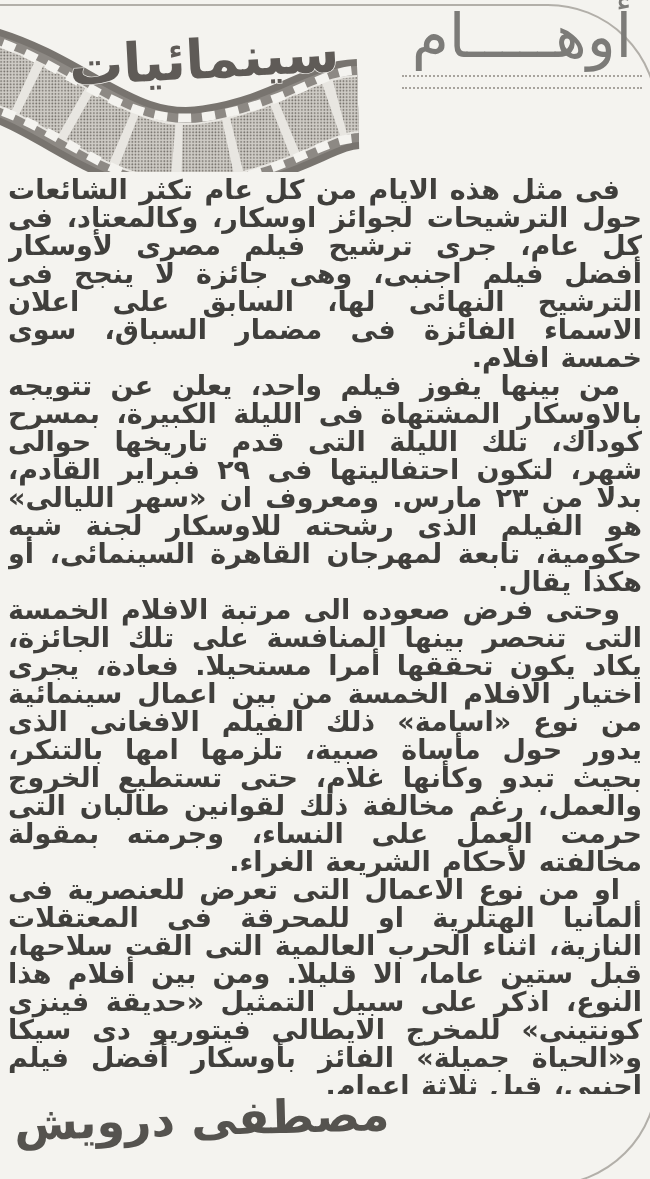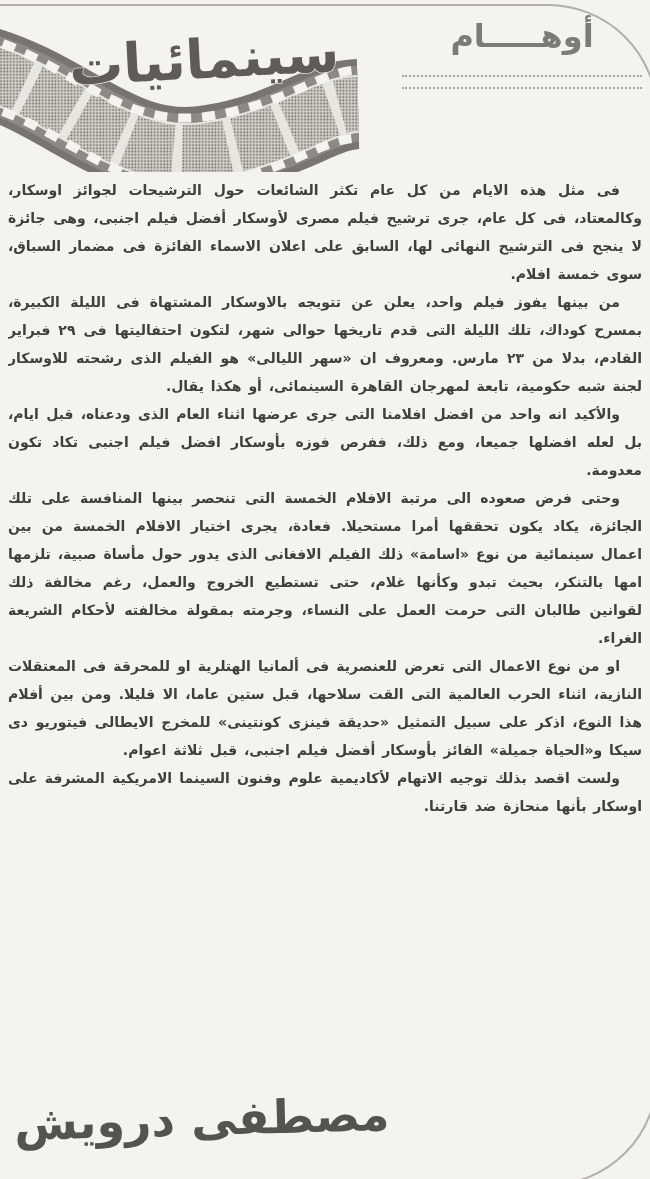--- a/index.html
+++ b/index.html
@@ -22,35 +22,35 @@
     pointer-events:none;
     z-index:1;
   }
   .masthead{position:absolute;top:0;left:0;width:100%;height:172px;z-index:2;}
   .logo{position:absolute;top:0;left:0;width:400px;height:172px;}
   .title-block{
     position:absolute;top:6px;right:6px;width:244px;
     direction:rtl;text-align:center;
   }
   .title-line{
-    font-size:32px;font-weight:bold;line-height:60px;
+    font-size:60px;font-weight:normal;line-height:60px;
     color:#7c7b78;
     letter-spacing:0;
     white-space:nowrap;
   }
   .dotted-rule{
     border-top:2px dotted #a7a39d;
     height:0;margin:9px 2px 10px 2px;
   }
   .article-body{
     position:absolute;top:176px;left:8px;right:8px;height:918px;
     overflow:hidden;
     direction:rtl;
     text-align:justify;
-    font-size:14px;font-weight:bold;line-height:28px;
+    font-size:27px;font-weight:bold;line-height:28px;
     word-spacing:2px;
     z-index:2;
   }
   .article-body p{margin:0;text-indent:22px;}
   .signature{
     position:absolute;top:1092px;left:14px;
     direction:rtl;
     font-size:46px;font-weight:bold;color:#55534f;
     transform:rotate(-1.5deg);
     white-space:nowrap;
@@ -93,21 +93,20 @@
       <div class="title-line">أوهـــــام</div>
       <div class="dotted-rule"></div>
       <div class="dotted-rule"></div>
     </div>
 
   </header>
 
   <main class="article-body" lang="ar">
     <p>فى مثل هذه الايام من كل عام تكثر الشائعات حول الترشيحات لجوائز اوسكار، وكالمعتاد، فى كل عام، جرى ترشيح فيلم مصرى لأوسكار أفضل فيلم اجنبى، وهى جائزة لا ينجح فى الترشيح النهائى لها، السابق على اعلان الاسماء الفائزة فى مضمار السباق، سوى خمسة افلام.</p>
     <p>من بينها يفوز فيلم واحد، يعلن عن تتويجه بالاوسكار المشتهاة فى الليلة الكبيرة، بمسرح كوداك، تلك الليلة التى قدم تاريخها حوالى شهر، لتكون احتفاليتها فى ٢٩ فبراير القادم، بدلا من ٢٣ مارس. ومعروف ان «سهر الليالى» هو الفيلم الذى رشحته للاوسكار لجنة شبه حكومية، تابعة لمهرجان القاهرة السينمائى، أو هكذا يقال.</p>
-    <p>والأكيد انه واحد من افضل افلامنا التى جرى عرضها اثناء العام الذى ودعناه، قبل ايام، بل لعله افضلها جميعا، ومع ذلك، ففرص فوزه بأوسكار افضل فيلم اجنبى تكاد تكون معدومة.</p>
     <p>وحتى فرض صعوده الى مرتبة الافلام الخمسة التى تنحصر بينها المنافسة على تلك الجائزة، يكاد يكون تحققها أمرا مستحيلا. فعادة، يجرى اختيار الافلام الخمسة من بين اعمال سينمائية من نوع «اسامة» ذلك الفيلم الافغانى الذى يدور حول مأساة صبية، تلزمها امها بالتنكر، بحيث تبدو وكأنها غلام، حتى تستطيع الخروج والعمل، رغم مخالفة ذلك لقوانين طالبان التى حرمت العمل على النساء، وجرمته بمقولة مخالفته لأحكام الشريعة الغراء.</p>
     <p>او من نوع الاعمال التى تعرض للعنصرية فى ألمانيا الهتلرية او للمحرقة فى المعتقلات النازية، اثناء الحرب العالمية التى القت سلاحها، قبل ستين عاما، الا قليلا. ومن بين أفلام هذا النوع، اذكر على سبيل التمثيل «حديقة فينزى كونتينى» للمخرج الايطالى فيتوريو دى سيكا و«الحياة جميلة» الفائز بأوسكار أفضل فيلم اجنبى، قبل ثلاثة اعوام.</p>
     <p>ولست اقصد بذلك توجيه الاتهام لأكاديمية علوم وفنون السينما الامريكية المشرفة على اوسكار بأنها منحازة ضد قارتنا.</p>
 
   </main>
 
   <div class="signature">مصطفى درويش</div>
 
 </div>
 

